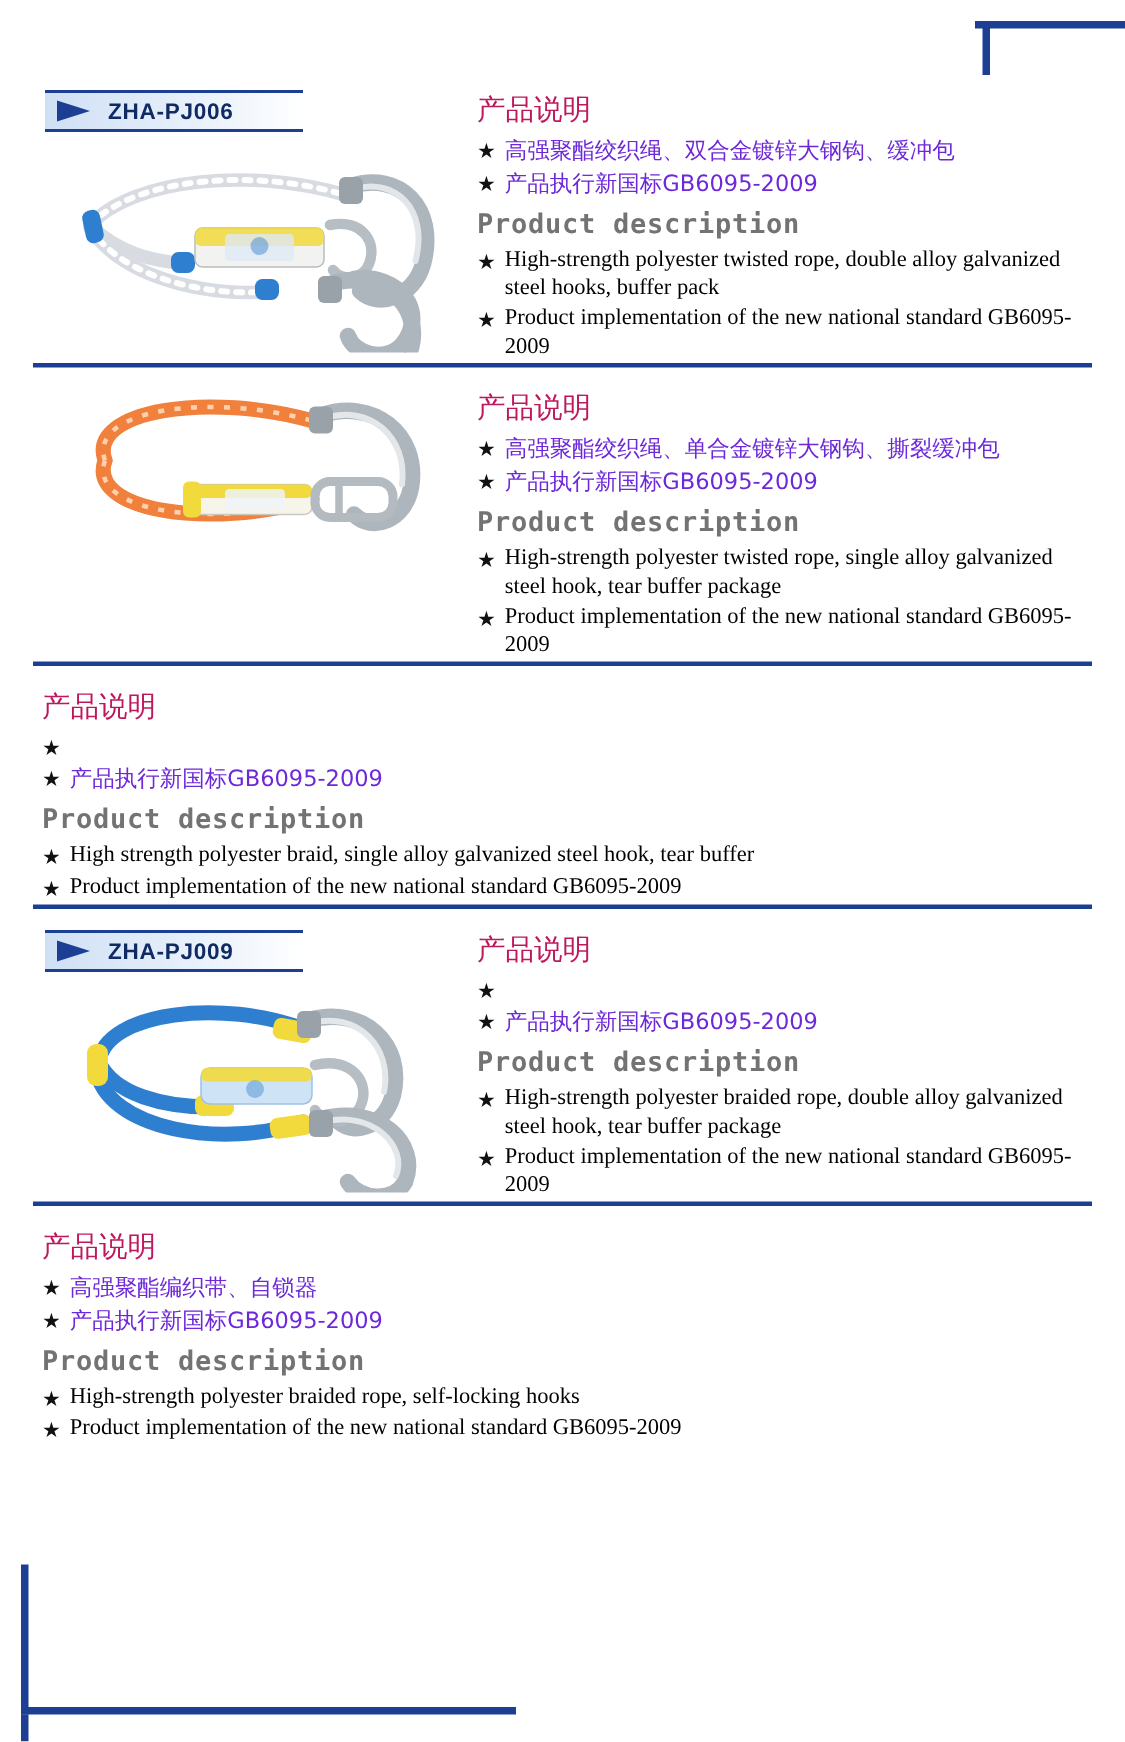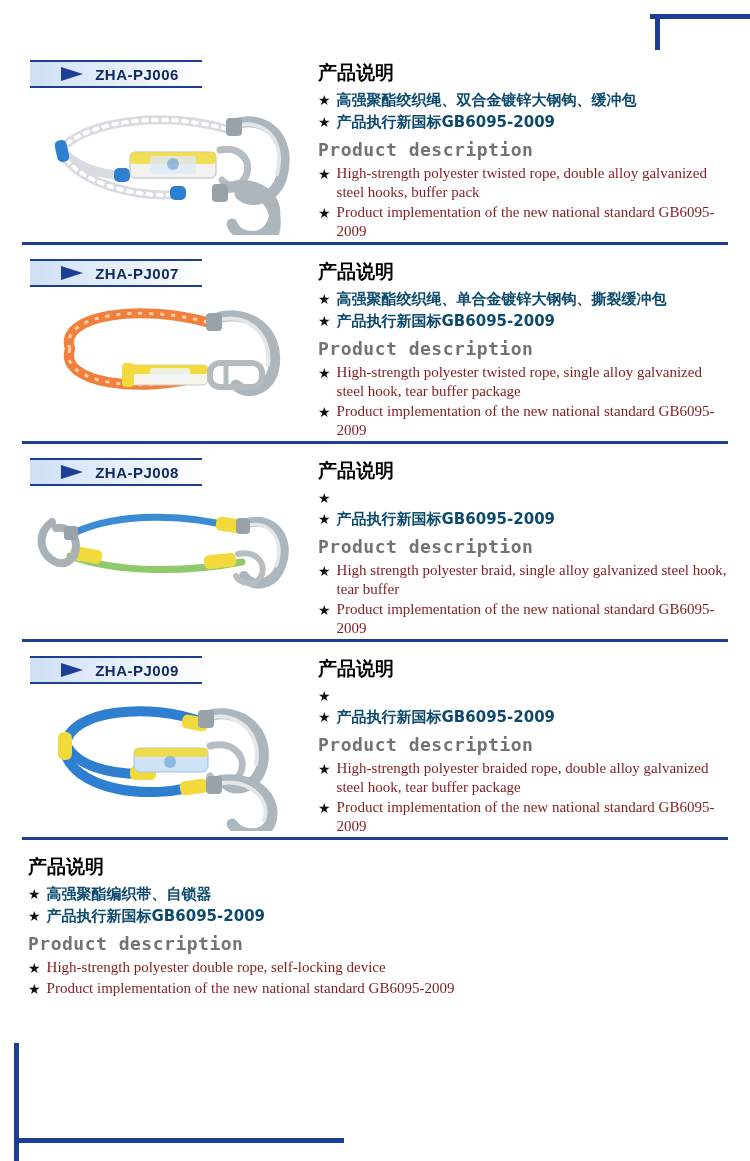--- a/index.html
+++ b/index.html
@@ -64,21 +64,20 @@
   .code-banner {
     position: relative;
     margin: 14px 0 0 10px;
     height: 24px;
     width: 172px;
     background: linear-gradient(to right, #cfe0f5 0%, #e9f1fb 60%, #ffffff 100%);
     border-top: 2px solid #1c3f94;
     border-bottom: 2px solid #1c3f94;
     display: flex;
     align-items: center;
-    justify-content: center;
   }
   .code-arrow {
     width: 0; height: 0;
     border-top: 7px solid transparent;
     border-bottom: 7px solid transparent;
     border-left: 22px solid #1c3f94;
     margin-left: 8px;
     flex: 0 0 auto;
   }
   .code-text {
@@ -86,22 +85,22 @@
     font-weight: bold;
     font-size: 15px;
     color: #102a63;
     letter-spacing: 0.5px;
     margin-left: 12px;
     white-space: nowrap;
   }
 
   
   .desc-title {
-    color: #000000;
-    font-weight: bold;
+    color: #be185d;
+    font-weight: normal;
     font-size: 19px;
     font-family: "DejaVu Sans", sans-serif;
     margin: 0 0 4px 0;
   }
   .desc-title-en {
     color: #737373;
     font-weight: bold;
     font-size: 18px;
     font-family: "DejaVu Sans Mono", monospace;
     letter-spacing: 0.5px;
@@ -116,28 +115,27 @@
     color: #111;
     font-size: 14px;
     line-height: 20px;
     flex: 0 0 auto;
     margin-right: 6px;
   }
   .cn-text {
     font-family: "DejaVu Sans", sans-serif;
     font-size: 15px;
     line-height: 21px;
-    color: #0c4a6e;
-    font-weight: bold;
+    color: #6d28d9;
   }
   .en-text {
     font-family: "Liberation Serif", serif;
     font-size: 15px;
     line-height: 19px;
-    color: #7f1d1d;
+    color: #000000;
   }
 
   
   .prod-img { display: block; margin: 2px auto 0 auto; }
 </style>
 </head>
 <body>
 
 <div class="corner tr-h"></div>
 <div class="corner tr-v"></div>
@@ -203,24 +201,20 @@
           <span class="en-text">Product implementation of the new national standard GB6095-2009</span>
         </div>
       </div>
     </div>
   </div>
   <div class="divider"></div>
 
   <div class="product">
     <div class="row-inner">
       <div class="left-col">
-        <div class="code-banner">
-          <div class="code-arrow"></div>
-          <div class="code-text">ZHA-PJ007</div>
-        </div>
         <svg class="prod-img" width="270" height="140" viewBox="0 0 270 140">
           <path d="M40 60 C 28 26, 110 14, 180 34" stroke="#f0803c" stroke-width="10" fill="none" stroke-linecap="round"></path>
           <path d="M40 60 C 28 94, 110 106, 178 86" stroke="#f0803c" stroke-width="10" fill="none" stroke-linecap="round"></path>
           <path d="M40 60 C 28 26, 110 14, 180 34" stroke="#ffd0ae" stroke-width="3" fill="none" stroke-dasharray="4 7"></path>
           <path d="M40 60 C 28 94, 110 106, 178 86" stroke="#ffd0ae" stroke-width="3" fill="none" stroke-dasharray="4 7"></path>
 
           <rect x="96" y="76" width="82" height="20" rx="5" fill="#f7f4ea" stroke="#c9c9c2"></rect>
           <rect x="96" y="76" width="82" height="9" rx="4" fill="#f2d93c"></rect>
           <rect x="120" y="79" width="40" height="14" rx="3" fill="#eef3f8" opacity="0.85"></rect>
           <rect x="92" y="74" width="12" height="24" rx="4" fill="#f2d93c"></rect>
@@ -252,45 +246,20 @@
           <span class="star">★</span>
           <span class="en-text">Product implementation of the new national standard GB6095-2009</span>
         </div>
       </div>
     </div>
   </div>
   <div class="divider"></div>
 
   <div class="product">
     <div class="row-inner">
-      <div class="left-col">
-        <div class="code-banner">
-          <div class="code-arrow"></div>
-          <div class="code-text">ZHA-PJ008</div>
-        </div>
-        <svg class="prod-img" width="270" height="130" viewBox="0 0 270 130">
-
-          <path d="M46 44 C 90 24, 160 26, 206 40" stroke="#3a8bd4" stroke-width="7" fill="none" stroke-linecap="round"></path>
-
-          <path d="M40 68 C 90 86, 160 84, 212 74" stroke="#8fc96b" stroke-width="7" fill="none" stroke-linecap="round"></path>
-
-          <rect x="186" y="30" width="34" height="14" rx="5" fill="#f2d93c" transform="rotate(8 200 37)"></rect>
-          <rect x="40" y="60" width="32" height="14" rx="5" fill="#f2d93c" transform="rotate(10 56 67)"></rect>
-          <rect x="174" y="66" width="32" height="14" rx="5" fill="#f2d93c" transform="rotate(-6 190 73)"></rect>
-
-          <path d="M22 34 C 8 44, 8 62, 22 72 C 34 80, 46 72, 46 58 C 46 46, 36 38, 26 40" stroke="#a9b1b8" stroke-width="8" fill="none" stroke-linecap="round"></path>
-          <rect x="34" y="38" width="14" height="14" rx="3" fill="#9aa2a9"></rect>
-
-          <path d="M214 36 C 244 26, 262 52, 250 80 C 242 98, 222 100, 214 88" stroke="#adb5bd" stroke-width="10" fill="none" stroke-linecap="round"></path>
-          <path d="M216 38 C 240 30, 256 54, 246 78" stroke="#e3e7ea" stroke-width="3.5" fill="none" stroke-linecap="round"></path>
-          <rect x="206" y="30" width="14" height="16" rx="4" fill="#9aa2a9"></rect>
-
-          <path d="M208 66 C 228 62, 238 78, 230 90 C 224 98, 210 96, 206 88" stroke="#b6bdc3" stroke-width="6" fill="none" stroke-linecap="round"></path>
-        </svg>
-      </div>
       <div class="right-col">
         <div class="desc-title">产品说明</div>
         <div class="bullet-line">
           <span class="star">★</span>
         </div>
         <div class="bullet-line">
           <span class="star">★</span>
           <span class="cn-text">产品执行新国标GB6095-2009</span>
         </div>
         <div class="desc-title-en">Product description</div>
@@ -372,21 +341,21 @@
           <span class="star">★</span>
           <span class="cn-text">高强聚酯编织带、自锁器</span>
         </div>
         <div class="bullet-line">
           <span class="star">★</span>
           <span class="cn-text">产品执行新国标GB6095-2009</span>
         </div>
         <div class="desc-title-en">Product description</div>
         <div class="bullet-line">
           <span class="star">★</span>
-          <span class="en-text">High-strength polyester double rope, self-locking device</span>
+          <span class="en-text">High-strength polyester braided rope, self-locking hooks</span>
         </div>
         <div class="bullet-line">
           <span class="star">★</span>
           <span class="en-text">Product implementation of the new national standard GB6095-2009</span>
         </div>
       </div>
     </div>
   </div>
 
 </div>

